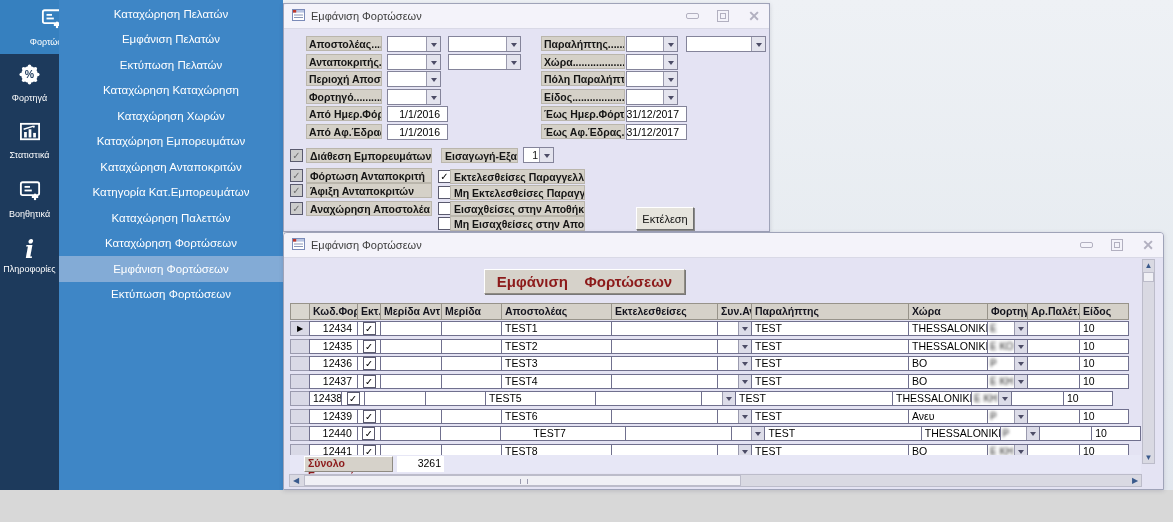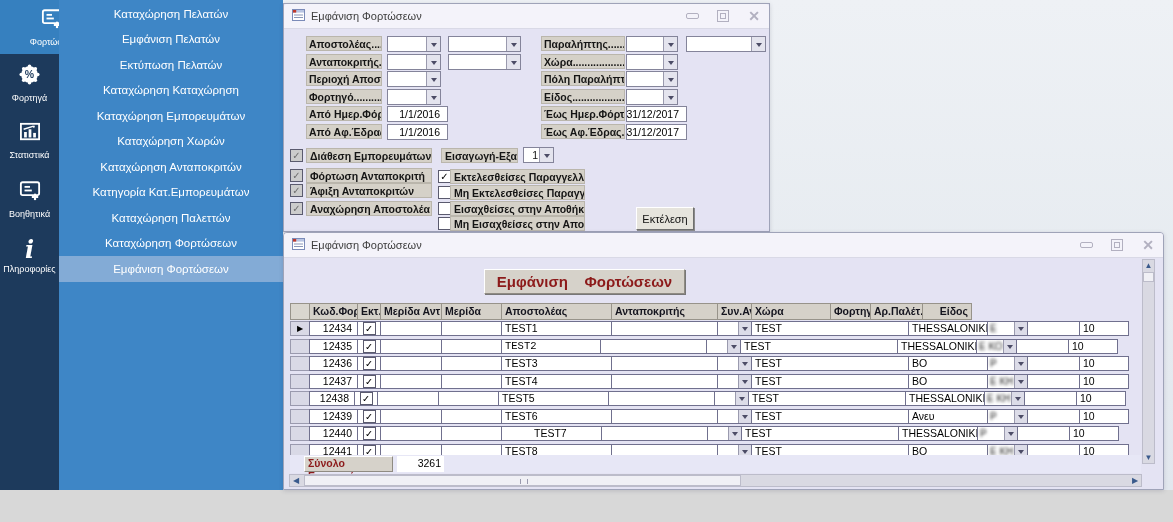--- a/index.html
+++ b/index.html
@@ -179,27 +179,28 @@
     <span class="info-i">i</span>
     <span class="side-label">Πληροφορίες</span>
   </div>
 </div>
 
 <div class="abs menu-col">
     <div class="menu-item">Καταχώρηση Πελατών</div>
     <div class="menu-item">Εμφάνιση Πελατών</div>
     <div class="menu-item">Εκτύπωση Πελατών</div>
     <div class="menu-item">Καταχώρηση Καταχώρηση</div>
+    <div class="menu-item">Καταχώρηση Χωρών</div>
     <div class="menu-item">Καταχώρηση Εμπορευμάτων</div>
-    <div class="menu-item">Καταχώρηση Χωρών</div>
     <div class="menu-item">Καταχώρηση Ανταποκριτών</div>
     <div class="menu-item">Κατηγορία Κατ.Εμπορευμάτων</div>
     <div class="menu-item">Καταχώρηση Παλεττών</div>
     <div class="menu-item">Καταχώρηση Φορτώσεων</div>
     <div class="menu-item active">Εμφάνιση Φορτώσεων</div>
+    <div class="menu-item">Εκτύπωση Φορτώσεων</div>
   </div>
 
 <div class="abs window win-top">
   <div class="titlebar">
     <span>
       <svg width="13" height="12" viewBox="0 0 13 12">
         <rect x="0.5" y="0.5" width="12" height="11" fill="#fff" stroke="#7b8bb8"></rect>
         <rect x="1" y="1" width="11" height="2.6" fill="#b8c4e2"></rect>
         <rect x="1" y="1" width="3.2" height="2.6" fill="#c0392b"></rect>
         <line x1="2" y1="6" x2="11" y2="6" stroke="#8a96b8" stroke-width="1"></line>
@@ -338,26 +339,27 @@
   <div class="banner">Εμφάνιση    Φορτώσεων</div>
 
   <div class="grid">
     <div class="ghead">
         <div class="th sel" style="width: 20px;"></div>
         <div class="th" style="width: 49px;">Κωδ.Φορτ.</div>
         <div class="th" style="width: 24px;">Εκτ.</div>
         <div class="th" style="width: 62px;">Μερίδα Αντ</div>
         <div class="th" style="width: 61px;">Μερίδα</div>
         <div class="th" style="width: 111px;">Αποστολέας</div>
-        <div class="th" style="width: 107px;">Ανταποκριτής</div>
+        <div class="th" style="width: 107px;">Εκτελεσθείσες</div>
         <div class="th" style="width: 35px;">Συν.Ανταπ</div>
+        <div class="th" style="width: 158px;">Παραλήπτης</div>
         <div class="th" style="width: 80px;">Χώρα</div>
         <div class="th" style="width: 41px;">Φορτηγό</div>
         <div class="th" style="width: 53px;">Αρ.Παλέτ.</div>
-        <div class="th" style="width: 50px; text-align: right;">Είδος</div>
+        <div class="th" style="width: 50px;">Είδος</div>
       </div>
     <div class="grows">
         <div class="grow">
           <div class="gsel" style="width: 20px;">▶</div>
           <div class="cell num" style="width: 49px;">12434</div>
           <div class="cell center" style="width: 24px;">
             <span class="rowcb checked"></span>
           </div>
           <div class="cell" style="width: 62px;"></div>
           <div class="cell" style="width: 61px;"></div>
@@ -377,21 +379,21 @@
           <div class="cell" style="width: 50px;">10</div>
         </div>
         <div class="grow">
           <div class="gsel" style="width: 20px;"></div>
           <div class="cell num" style="width: 49px;">12435</div>
           <div class="cell center" style="width: 24px;">
             <span class="rowcb checked"></span>
           </div>
           <div class="cell" style="width: 62px;"></div>
           <div class="cell" style="width: 61px;"></div>
-          <div class="cell" style="width: 100px; font-family: Liberation Mono, monospace;">TEST2</div>
+          <div class="cell" style="width: 111px;">TEST2</div>
           <div class="cell" style="width: 107px;"></div>
           <div class="cellcombo" style="width: 35px;">
             <span class="cval"></span>
             <span class="cbtn"></span>
           </div>
           <div class="cell" style="width: 158px;">TEST</div>
           <div class="cell" style="width: 80px;">THESSALONIKI</div>
           <div class="cellcombo" style="width: 41px;">
             <span class="cval blurred">Ε ΚΟ</span>
             <span class="cbtn"></span>
@@ -440,21 +442,21 @@
           <div class="cell" style="width: 80px;">BO</div>
           <div class="cellcombo" style="width: 41px;">
             <span class="cval blurred">Ε ΚΗ</span>
             <span class="cbtn"></span>
           </div>
           <div class="cell" style="width: 53px;"></div>
           <div class="cell" style="width: 50px;">10</div>
         </div>
         <div class="grow">
           <div class="gsel" style="width: 20px;"></div>
-          <div class="cell num" style="width: 46px;">12438</div>
+          <div class="cell num" style="width: 33px;">12438</div>
           <div class="cell center" style="width: 24px;">
             <span class="rowcb checked"></span>
           </div>
           <div class="cell" style="width: 62px;"></div>
           <div class="cell" style="width: 61px;"></div>
           <div class="cell" style="width: 111px;">TEST5</div>
           <div class="cell" style="width: 107px;"></div>
           <div class="cellcombo" style="width: 35px;">
             <span class="cval"></span>
             <span class="cbtn"></span>
@@ -492,21 +494,21 @@
           <div class="cell" style="width: 50px;">10</div>
         </div>
         <div class="grow">
           <div class="gsel" style="width: 20px;"></div>
           <div class="cell num" style="width: 49px;">12440</div>
           <div class="cell center" style="width: 24px;">
             <span class="rowcb checked"></span>
           </div>
           <div class="cell" style="width: 62px;"></div>
           <div class="cell" style="width: 61px;"></div>
-          <div class="cell" style="width: 101px; padding-left: 32px;">TEST7</div>
+          <div class="cell" style="width: 126px; padding-left: 32px;">TEST7</div>
           <div class="cell" style="width: 107px;"></div>
           <div class="cellcombo" style="width: 35px;">
             <span class="cval"></span>
             <span class="cbtn"></span>
           </div>
           <div class="cell" style="width: 158px;">TEST</div>
           <div class="cell" style="width: 80px;">THESSALONIKI</div>
           <div class="cellcombo" style="width: 41px;">
             <span class="cval blurred">Ρ</span>
             <span class="cbtn"></span>

